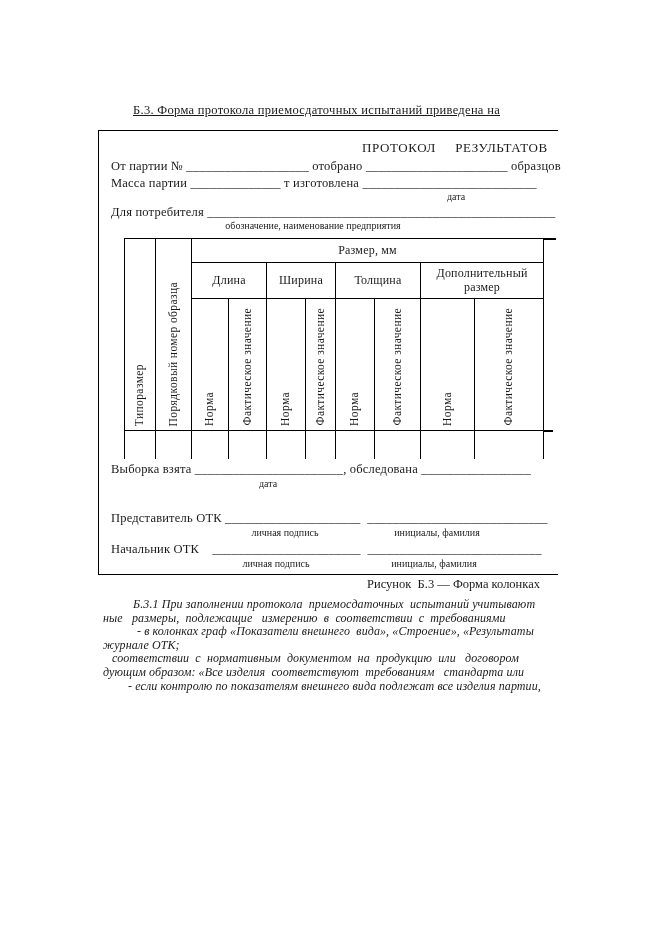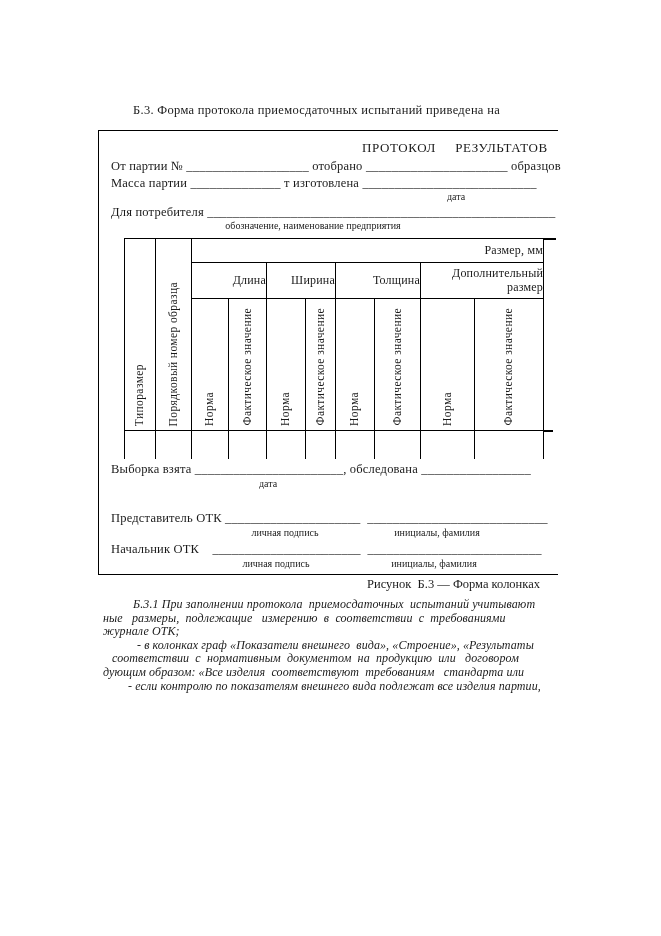--- a/index.html
+++ b/index.html
@@ -1,33 +1,33 @@
 <!DOCTYPE html>
 <html><head>
 <meta charset="utf-8">
 <style>
   html,body{margin:0;padding:0;background:#ffffff;}
   .page{
     position:relative;width:661px;height:936px;background:#ffffff;
     font-family:"Liberation Serif","DejaVu Serif",serif;color:#1a1a1a;overflow:hidden;
   }
-  .heading{position:absolute;left:133px;top:103px;font-size:12.5px;white-space:pre;letter-spacing:0.3px;}
+  .heading{position:absolute;left:133px;top:103px;font-size:12.5px;white-space:pre;letter-spacing:0.3px;text-decoration:underline;}
   .form-box{
     position:absolute;left:98px;top:130px;width:459px;height:443px;
     border-left:1.8px solid #000;border-top:1.8px solid #000;border-bottom:1.8px solid #000;
   }
   .ptitle{position:absolute;left:263px;top:9px;font-size:13px;white-space:pre;letter-spacing:0.6px;}
   .fline{position:absolute;left:12px;font-size:12.5px;white-space:pre;letter-spacing:0.2px;text-align:center;}
   .caption{position:absolute;font-size:10px;transform:translateX(-50%);white-space:pre;color:#222;}
   table.sizes{
     position:absolute;left:25px;top:107px;width:419px;table-layout:fixed;
     border-collapse:collapse;border:1.8px solid #000;border-bottom:none;
   }
   table.sizes td{border:1.5px solid #000;padding:0;overflow:hidden;font-size:12px;}
-  td.hdr{text-align:right;vertical-align:middle;line-height:13.5px;letter-spacing:0.2px;}
+  td.hdr{text-align:center;vertical-align:middle;line-height:13.5px;letter-spacing:0.2px;}
   td.thick{border-bottom:2.8px solid #000;}
   td.vbottom{vertical-align:bottom;text-align:center;padding-bottom:4px;}
   .vtext{
     display:inline-block;writing-mode:vertical-rl;transform:rotate(180deg);
     font-size:11.5px;letter-spacing:0.4px;white-space:nowrap;line-height:1;
   }
   tr.open td{border-bottom:none;}
   .overshoot{position:absolute;background:#000;}
   .figcap{position:absolute;top:577px;font-size:12.5px;white-space:pre;}
   .para{position:absolute;left:103px;top:598px;width:470px;}
@@ -115,20 +115,20 @@
     <div class="caption" style="top:427px;left:177px">личная подпись</div>
     <div class="caption" style="top:427px;left:335px">инициалы, фамилия</div>
 
   </div>
 
   <div class="figcap" style="right:121px">Рисунок  Б.3 — Форма колонках</div>
 
   <div class="para">
     <div class="pline" style="padding-left:30px">Б.3.1 При заполнении протокола  приемосдаточных  испытаний учитывают</div>
     <div class="pline">ные   размеры,  подлежащие   измерению  в  соответствии  с  требованиями</div>
+    <div class="pline" style="padding-left:34px">- в колонках граф «Показатели внешнего  вида», «Строение», «Результаты</div>
     <div class="pline">журнале ОТК;</div>
-    <div class="pline" style="padding-left:34px">- в колонках граф «Показатели внешнего  вида», «Строение», «Результаты</div>
     <div class="pline" style="padding-left:9px">соответствии  с  нормативным  документом  на  продукцию  или   договором</div>
     <div class="pline">дующим образом: «Все изделия  соответствуют  требованиям   стандарта или</div>
     <div class="pline" style="padding-left:25px">- если контролю по показателям внешнего вида подлежат все изделия партии,</div>
   </div>
 
 </div>
 
 </body></html>

